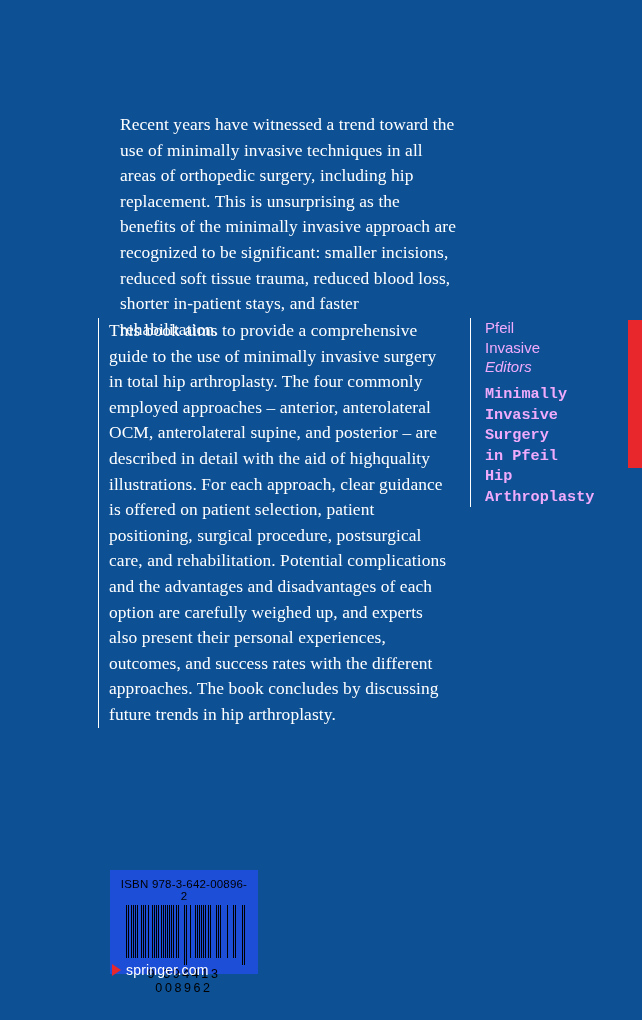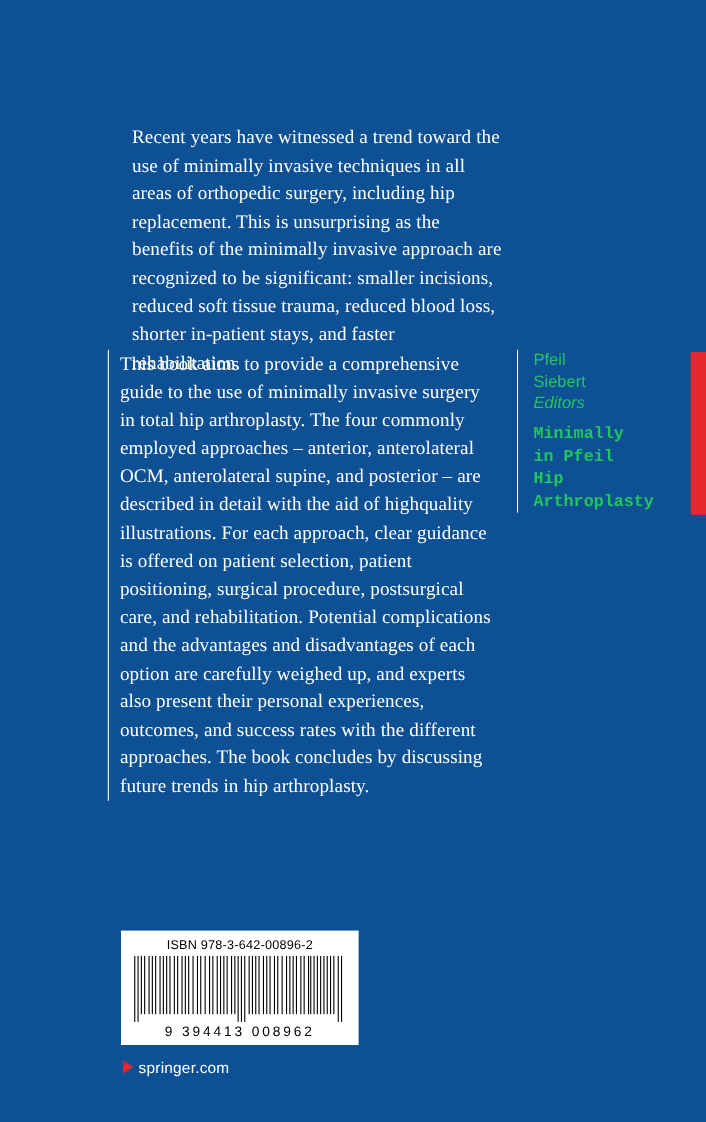--- a/index.html
+++ b/index.html
@@ -62,21 +62,21 @@
 
   
   .spine-col {
     position: absolute;
     left: 470px;
     top: 318px;
     width: 110px;
     border-left: 1.5px solid #ffffff;
     padding-left: 14px;
     box-sizing: border-box;
-    color: #22c55e;
+    color: #f0abfc;
   }
   .spine-authors {
     font-size: 15px;
     line-height: 19.5px;
     font-family: "Liberation Sans", sans-serif;
     font-weight: 400;
   }
   .spine-editors {
     margin-top: 0;
     font-size: 15px;
@@ -89,24 +89,24 @@
     font-size: 15.2px;
     line-height: 20.5px;
     font-weight: bold;
     font-family: Liberation Mono, monospace;
   }
 
   
   .barcode-box {
     position: absolute;
     left: 110px;
-    top: 846px;
-    width: 216px;
+    top: 870px;
+    width: 148px;
     height: 104px;
-    background: #ffffff;
+    background: #1d4ed8;
     box-sizing: border-box;
     padding: 6px 8px 4px 8px;
   }
   .isbn-text {
     text-align: center;
     color: #000000;
     font-family: "Liberation Sans", sans-serif;
     font-size: 11.5px;
     letter-spacing: 0.2px;
     margin-top: 2px;
@@ -166,25 +166,26 @@
 
   <div class="blurb-top">Recent years have witnessed a trend toward the use of minimally invasive techniques in all areas of orthopedic surgery, including hip replacement. This is unsurprising as the benefits of the minimally invasive approach are recognized to be significant: smaller incisions, reduced soft tissue trauma, reduced blood loss, shorter in-patient stays, and faster rehabilitation.</div>
 
   <div class="blurb-bottom-wrap">
     <div class="blurb-bottom">This book aims to provide a comprehensive guide to the use of minimally invasive surgery in total hip arthroplasty. The four commonly employed approaches – anterior, anterolateral OCM, anterolateral supine, and posterior – are described in detail with the aid of highquality illustrations. For each approach, clear guidance is offered on patient selection, patient positioning, surgical procedure, postsurgical care, and rehabilitation. Potential complications and the advantages and disadvantages of each option are carefully weighed up, and experts also present their personal experiences, outcomes, and success rates with the different approaches. The book concludes by discussing future trends in hip arthroplasty.</div>
   </div>
 
   <div class="spine-col">
     <div class="spine-authors">
       <div>Pfeil</div>
-      <div>Siebert</div>
+      <div>Invasive</div>
     </div>
     <div class="spine-editors">Editors</div>
     <div class="spine-title">
       <div>Minimally</div>
+      <div>Invasive Surgery</div>
       <div>in Pfeil Hip</div>
       <div>Arthroplasty</div>
     </div>
   </div>
 
   <div class="barcode-box">
     <div class="isbn-text">ISBN 978-3-642-00896-2</div>
     <div class="bars" id="bars">
         <span style="width: 1px; height: 100%; align-self: flex-start;"></span>
         <span style="width: 1px; background: transparent;"></span>

